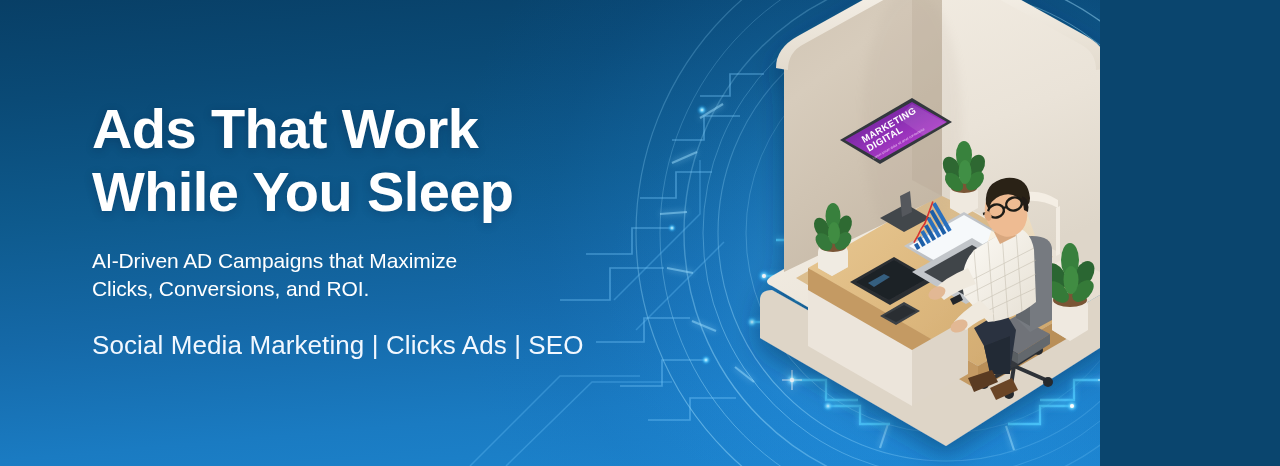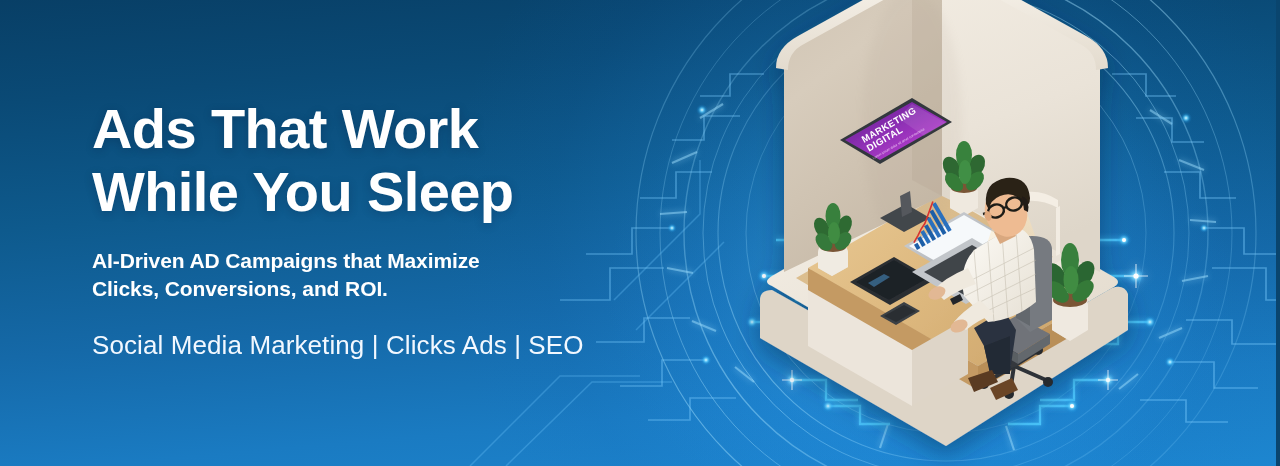--- a/index.html
+++ b/index.html
@@ -5,21 +5,21 @@
 <style>
   html, body {
     margin: 0;
     padding: 0;
     background: #0a456e;
   }
   * { box-sizing: border-box; }
 
   .banner {
     position: relative;
-    width: 1276px;
+    width: 1100px;
     height: 466px;
     overflow: hidden;
     font-family: "Liberation Sans", sans-serif;
     background: linear-gradient(175deg,
         #083f66 0%,
         #0a4a76 18%,
         #0e5a8d 40%,
         #1569a8 62%,
         #1a7bc2 82%,
         #1d86d0 100%);
@@ -70,21 +70,21 @@
     font-weight: 700;
     letter-spacing: -0.6px;
     white-space: pre-line;
     text-shadow: 0 2px 10px rgba(0,20,45,0.22);
   }
   .subhead {
     margin: 24px 0 0 0;
     color: #ffffff;
     font-size: 21px;
     line-height: 1.33;
-    font-weight: 700;
+    font-weight: 400;
     letter-spacing: -0.1px;
     white-space: pre-line;
   }
   .services {
     margin: 26px 0 0 0;
     color: #f2f8ff;
     font-size: 26px;
     line-height: 1.25;
     font-weight: 400;
     letter-spacing: 0.1px;

